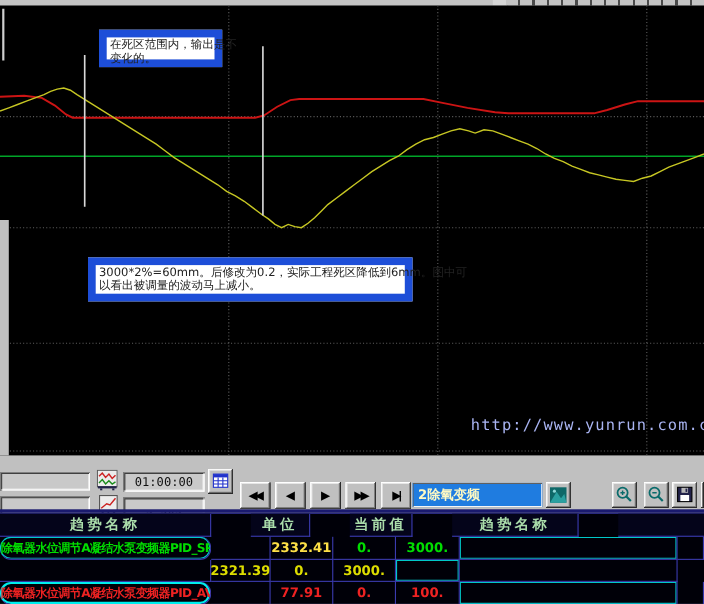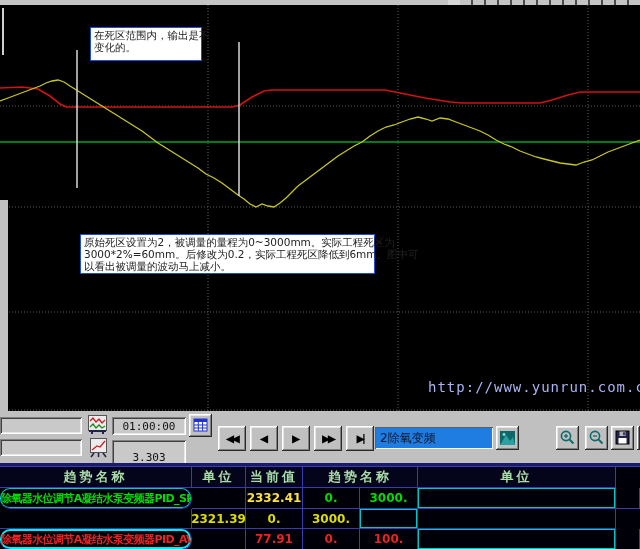--- a/index.html
+++ b/index.html
@@ -8,28 +8,28 @@
           font-family:"DejaVu Sans",sans-serif;}
   
   .topstrip{position:absolute;top:0;left:0;width:640px;height:5px;background:#c4c4c4;}
   .topticks{position:absolute;top:0;left:460px;width:180px;height:5px;
             background:repeating-linear-gradient(90deg,#c4c4c4 0 11px,#4a4a4a 11px 13px);}
   .topnub{position:absolute;top:0;left:448px;width:14px;height:5px;background:#d6d6d6;border-right:1px solid #666;}
   
   .chart{position:absolute;top:5px;left:0;width:640px;height:409px;background:#000;}
   .chart svg{position:absolute;top:0;left:0;}
   .lmargin{position:absolute;left:0;top:195px;width:8px;height:214px;background:#c0c0c0;}
-  .ann{position:absolute;background:#fff;border:1px solid #1d4ed8;color:#222;
+  .ann{position:absolute;background:#fff;border:7px solid #1d4ed8;color:#222;
        font-size:10.5px;line-height:11.8px;padding:2px 3px;white-space:nowrap;}
   .ann1{left:90px;top:22px;width:112px;height:34px;}
   .ann2{left:80px;top:229px;width:295px;height:40px;}
   .watermark{position:absolute;left:428px;top:374px;color:#a9b4f2;
              font-family:"DejaVu Sans Mono",monospace;font-size:14px;letter-spacing:1px;}
   
-  .toolbar{position:absolute;top:411px;left:0;width:640px;height:50px;background:#c0c0c0;}
+  .toolbar{position:absolute;top:423px;left:0;width:640px;height:50px;background:#c0c0c0;}
   .sunken{background:#c9c9c9;
           box-shadow:inset 1px 1px 0 #808080,inset -1px -1px 0 #ffffff,
                      inset 2px 2px 0 #404040,inset -2px -2px 0 #e8e8e8;}
   .raised{background:#c0c0c0;border:none;padding:0;
           box-shadow:inset -1px -1px 0 #2a2a2a,inset 1px 1px 0 #ffffff,
                      inset -2px -2px 0 #7f7f7f,inset 2px 2px 0 #e6e6e6;}
   .fieldA{position:absolute;left:0;top:6px;width:82px;height:17px;}
   .fieldB{position:absolute;left:0;top:28px;width:82px;height:17px;}
   .icon1{position:absolute;left:88px;top:4px;width:19px;height:19px;}
   .icon2{position:absolute;left:89px;top:27px;width:19px;height:20px;}
@@ -39,31 +39,31 @@
   .scalefield{position:absolute;left:112px;top:29px;width:74px;height:34px;
              font-family:"DejaVu Sans Mono",monospace;font-size:11px;color:#111;
              display:flex;align-items:center;justify-content:center;}
   .calbtn{position:absolute;left:189px;top:3px;width:23px;height:23px;}
   .playback{position:absolute;left:218px;top:15px;height:25px;display:flex;gap:4px;}
   .pbtn{width:28px;height:25px;font-size:10px;font-weight:bold;color:#000;
         display:flex;align-items:center;justify-content:center;cursor:default;}
   .combo{position:absolute;left:375px;top:16px;width:118px;height:22px;background:#1f7ce0;
          box-shadow:inset 1px 1px 0 #606060,inset -1px -1px 0 #f4f4f4;
          display:flex;align-items:center;padding-left:5px;}
-  .combo-text{color:#0f172a;font-size:12px;font-weight:normal;}
+  .combo-text{color:#fef9c3;font-size:12px;font-weight:bold;}
   .combobtn{position:absolute;left:496px;top:15px;width:23px;height:24px;}
   .zin{position:absolute;left:556px;top:15px;width:23px;height:24px;}
   .zout{position:absolute;left:585px;top:15px;width:23px;height:24px;}
   .savebtn{position:absolute;left:611px;top:15px;width:23px;height:24px;}
   .sliverbtn{position:absolute;left:637px;top:15px;width:3px;height:24px;}
   .sep{position:absolute;top:463px;left:0;width:640px;height:3px;background:#1a1a6e;}
   
   .tbl{position:absolute;top:466px;left:0;width:640px;height:83px;background:#000008;
        border-top:1px solid #3b3bb0;}
-  .thead{display:grid;grid-template-columns:192px 54px 57px 115px 198px 24px;height:21px;}
+  .thead{display:grid;grid-template-columns:192px 54px 57px 115px 198px 24px;height:21px;gap:36px;}
   .hc{border-right:1px solid #3b3bb0;border-bottom:1px solid #3b3bb0;color:#aadcaa;
       font-weight:bold;font-size:13px;letter-spacing:3px;background:#04041a;
       display:flex;align-items:center;justify-content:center;overflow:hidden;white-space:nowrap;}
   .trow{display:grid;grid-template-columns:192px 54px 57px 57px 58px 198px 24px;height:21px;}
   .r1{height:20px;}
   .cell{border-right:1px solid #3b3bb0;border-bottom:1px solid #3b3bb0;
         display:flex;align-items:center;font-weight:bold;overflow:hidden;}
   .namecell{font-size:11px;letter-spacing:-0.6px;white-space:nowrap;padding-left:1px;
             box-shadow:inset 0 0 0 1px #00c8c8;border-radius:10px;}
   .r2 .namecell{box-shadow:inset 0 0 0 2px #00eeee;}
@@ -95,21 +95,20 @@
         <polyline points="0,96 8,93 16,90 24,87 32,84 40,81 46,78 52,76 58,75 64,77 70,81 78,86 86,91 94,96 102,101 110,106 118,111 126,116 134,121 142,126 150,132 158,138 166,143 174,148 182,153 190,158 198,163 206,169 214,173 222,178 230,184 238,190 244,194 250,199 256,202 262,199 268,201 274,202 280,198 286,193 292,187 298,181 306,175 314,169 322,163 330,157 338,151 346,146 354,141 362,137 370,131 378,126 386,122 394,120 402,117 410,114 418,112 426,114 432,116 440,113 448,114 456,117 464,120 472,123 480,126 488,130 496,135 504,139 512,142 520,146 528,149 536,152 544,154 552,156 560,158 568,159 576,160 584,157 592,155 600,151 608,147 616,144 624,141 632,138 640,135" fill="none" stroke="#c6c623" stroke-width="1.3"></polyline>
         <line x1="77" y1="45" x2="77" y2="183" stroke="#d9d9d9" stroke-width="1.5"></line>
         <line x1="239" y1="37" x2="239" y2="191" stroke="#d9d9d9" stroke-width="1.5"></line>
       </svg>
     <div class="lmargin"></div>
     <div class="ann ann1">
       <div>在死区范围内，输出是不</div>
       <div>变化的。</div>
     </div>
     <div class="ann ann2">
-      <div>原始死区设置为2，被调量的量程为0~3000mm。实际工程死区为</div>
       <div>3000*2%=60mm。后修改为0.2，实际工程死区降低到6mm。图中可</div>
       <div>以看出被调量的波动马上减小。</div>
     </div>
     <div class="watermark">http://www.yunrun.com.cn</div>
   </div>
 
   <div class="toolbar">
     <div class="sunken fieldA"></div>
     <div class="sunken fieldB"></div>
 

